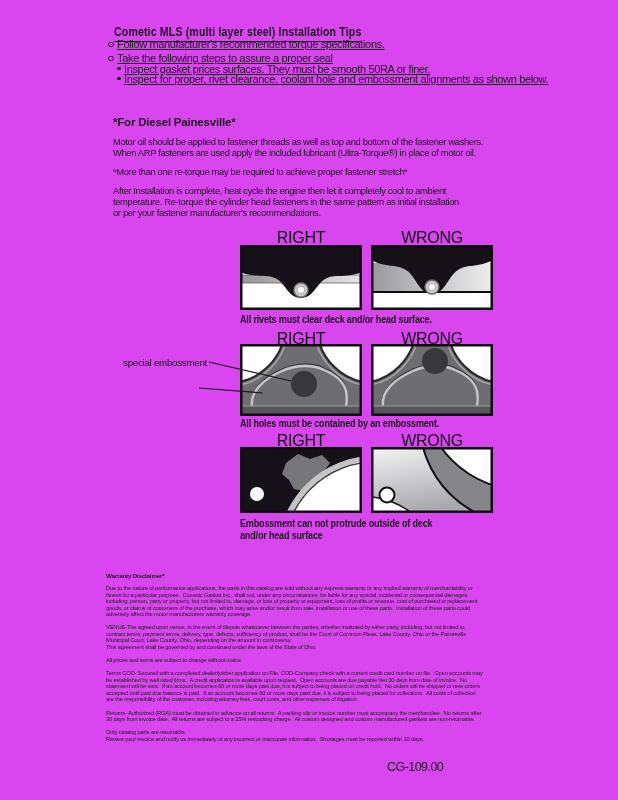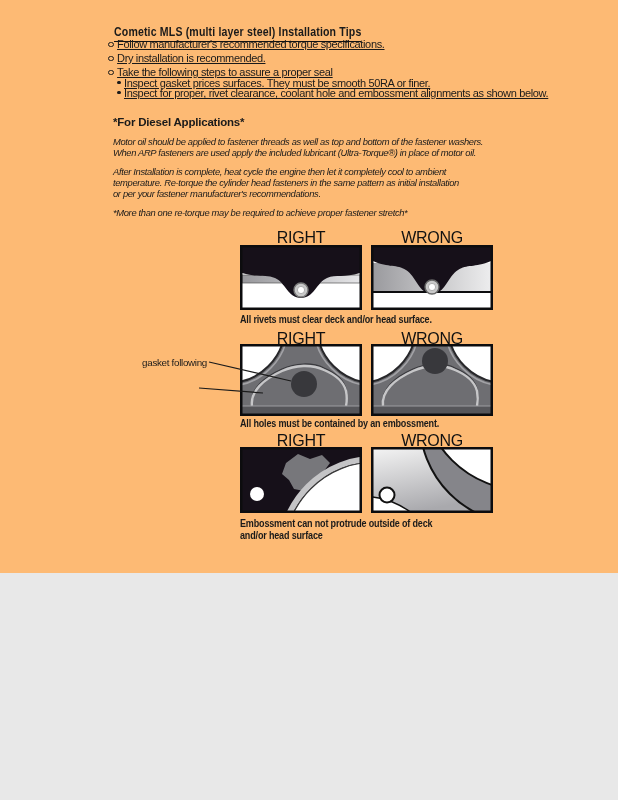--- a/index.html
+++ b/index.html
@@ -1,38 +1,38 @@
 <!DOCTYPE html>
 <html><head>
 <meta charset="utf-8">
 <style>
   html,body{margin:0;padding:0;background:#e8e8e8;}
   .page{
-    position:relative;width:618px;height:573px;background:#fdba74;
+    position:relative;width:618px;height:800px;background:#d946ef;
     font-family:"Liberation Sans",sans-serif;color:#1a1a1a;overflow:hidden;
     margin:0 auto;
   }
   .abs{position:absolute;}
   .pre{white-space:pre-wrap;}
 
   .title{
     left:114px;top:24px;font-size:13.2px;font-weight:bold;
     transform:scaleX(0.8);transform-origin:left top;white-space:nowrap;
     border-bottom:1.6px solid #111;padding-bottom:2px;letter-spacing:0.2px;
   }
   .bullets{left:108px;top:39px;width:460px;font-size:11px;letter-spacing:-0.35px;text-decoration:underline;}
   .b1{display:flex;align-items:flex-start;line-height:11px;margin-bottom:3px;}
   .b1.last{margin-bottom:0;}
   .b2{display:flex;align-items:flex-start;line-height:10px;margin-left:9px;}
   .ring{flex:0 0 auto;width:3.6px;height:3.6px;border:0.9px solid #1a1a1a;border-radius:50%;margin:2.6px 3.5px 0 0;}
   .dot{flex:0 0 auto;width:3.8px;height:3.8px;background:#1a1a1a;border-radius:50%;margin:2.6px 3.2px 0 0;}
 
   .diesel{left:113px;top:116px;width:432px;}
   .diesel h2{margin:0;font-size:11.5px;font-weight:bold;letter-spacing:-0.2px;}
-  .diesel p{margin:8px 0 0 0;font-size:9.4px;line-height:11px;letter-spacing:-0.35px;font-style:italic;}
+  .diesel p{margin:8px 0 0 0;font-size:9.4px;line-height:11px;letter-spacing:-0.35px;}
 
   .rw-label{width:122px;text-align:center;font-size:16px;letter-spacing:-0.3px;color:#111;}
   .caption{font-size:11px;font-weight:bold;letter-spacing:-0.2px;line-height:11.5px;
     transform:scaleX(0.82);transform-origin:left top;white-space:pre;}
   .dg svg{display:block;}
 
   .side-labels{left:102px;top:344px;width:105px;text-align:right;
     font-size:9.8px;line-height:11px;letter-spacing:-0.3px;}
   .side-labels .lbl2{margin-top:13px;}
 
@@ -48,46 +48,42 @@
 
 <div class="page">
 
   <div class="abs title">Cometic MLS (multi layer steel) Installation Tips</div>
 
   <div class="abs bullets">
     <div class="b1">
       <span class="ring"></span>
       <span>Follow manufacturer's recommended torque specifications.</span>
     </div>
-    <div class="b1">
-      <span class="ring"></span>
-      <span>Dry installation is recommended.</span>
-    </div>
     <div class="b1 last">
       <span class="ring"></span>
       <span>Take the following steps to assure a proper seal</span>
     </div>
     <div class="b2">
       <span class="dot"></span>
       <span>Inspect gasket prices surfaces.  They must be smooth 50RA or finer.</span>
     </div>
     <div class="b2">
       <span class="dot"></span>
       <span>Inspect for proper, rivet clearance, coolant hole and embossment alignments as shown below.</span>
     </div>
   </div>
 
   <div class="abs diesel">
-    <h2>*For Diesel Applications*</h2>
+    <h2>*For Diesel Painesville*</h2>
     <p class="pre">Motor oil should be applied to fastener threads as well as top and bottom of the fastener washers.
 When ARP fasteners are used apply the included lubricant (Ultra-Torque®) in place of motor oil.</p>
+    <p class="pre">*More than one re-torque may be required to achieve proper fastener stretch*</p>
     <p class="pre">After Installation is complete, heat cycle the engine then let it completely cool to ambient
 temperature. Re-torque the cylinder head fasteners in the same pattern as initial installation
 or per your fastener manufacturer's recommendations.</p>
-    <p class="pre">*More than one re-torque may be required to achieve proper fastener stretch*</p>
   </div>
 
   <div class="abs rw-label" style="left:240px;top:229px;">RIGHT</div>
   <div class="abs rw-label" style="left:371px;top:229px;">WRONG</div>
 
   <div class="abs dg" style="left:240px;top:245px;">
     <svg width="122" height="65" viewBox="0 0 122 65">
       <defs>
         <linearGradient id="deck1" x1="0" y1="0" x2="1" y2="0">
           <stop offset="0" stop-color="#97979b"></stop>
@@ -122,21 +118,21 @@
       <rect x="1.25" y="1.25" width="119.5" height="62.5" fill="none" stroke="#0c0c0e" stroke-width="2.5"></rect>
     </svg>
   </div>
 
   <div class="abs caption" style="left:240px;top:314px;">All rivets must clear deck and/or head surface.</div>
 
   <div class="abs rw-label" style="left:240px;top:330px;">RIGHT</div>
   <div class="abs rw-label" style="left:371px;top:330px;">WRONG</div>
 
   <div class="abs side-labels">
-    <div class="lbl2">gasket following</div>
+    <div class="lbl2">special embossment</div>
   </div>
 
   <div class="abs dg" style="left:240px;top:344px;">
     <svg width="122" height="72" viewBox="0 0 122 72">
       <rect x="1" y="1" width="120" height="70" fill="#ffffff"></rect>
       <rect x="2" y="2" width="118" height="60" fill="#6e6e72"></rect>
       <circle cx="-12" cy="-18" r="60" fill="none" stroke="#a2a2a6" stroke-width="1.6"></circle>
       <circle cx="134" cy="-18" r="60" fill="none" stroke="#a2a2a6" stroke-width="1.6"></circle>
       <circle cx="-12" cy="-18" r="57" fill="#ffffff" stroke="#27272a" stroke-width="2"></circle>
       <circle cx="134" cy="-18" r="57" fill="#ffffff" stroke="#27272a" stroke-width="2"></circle>

